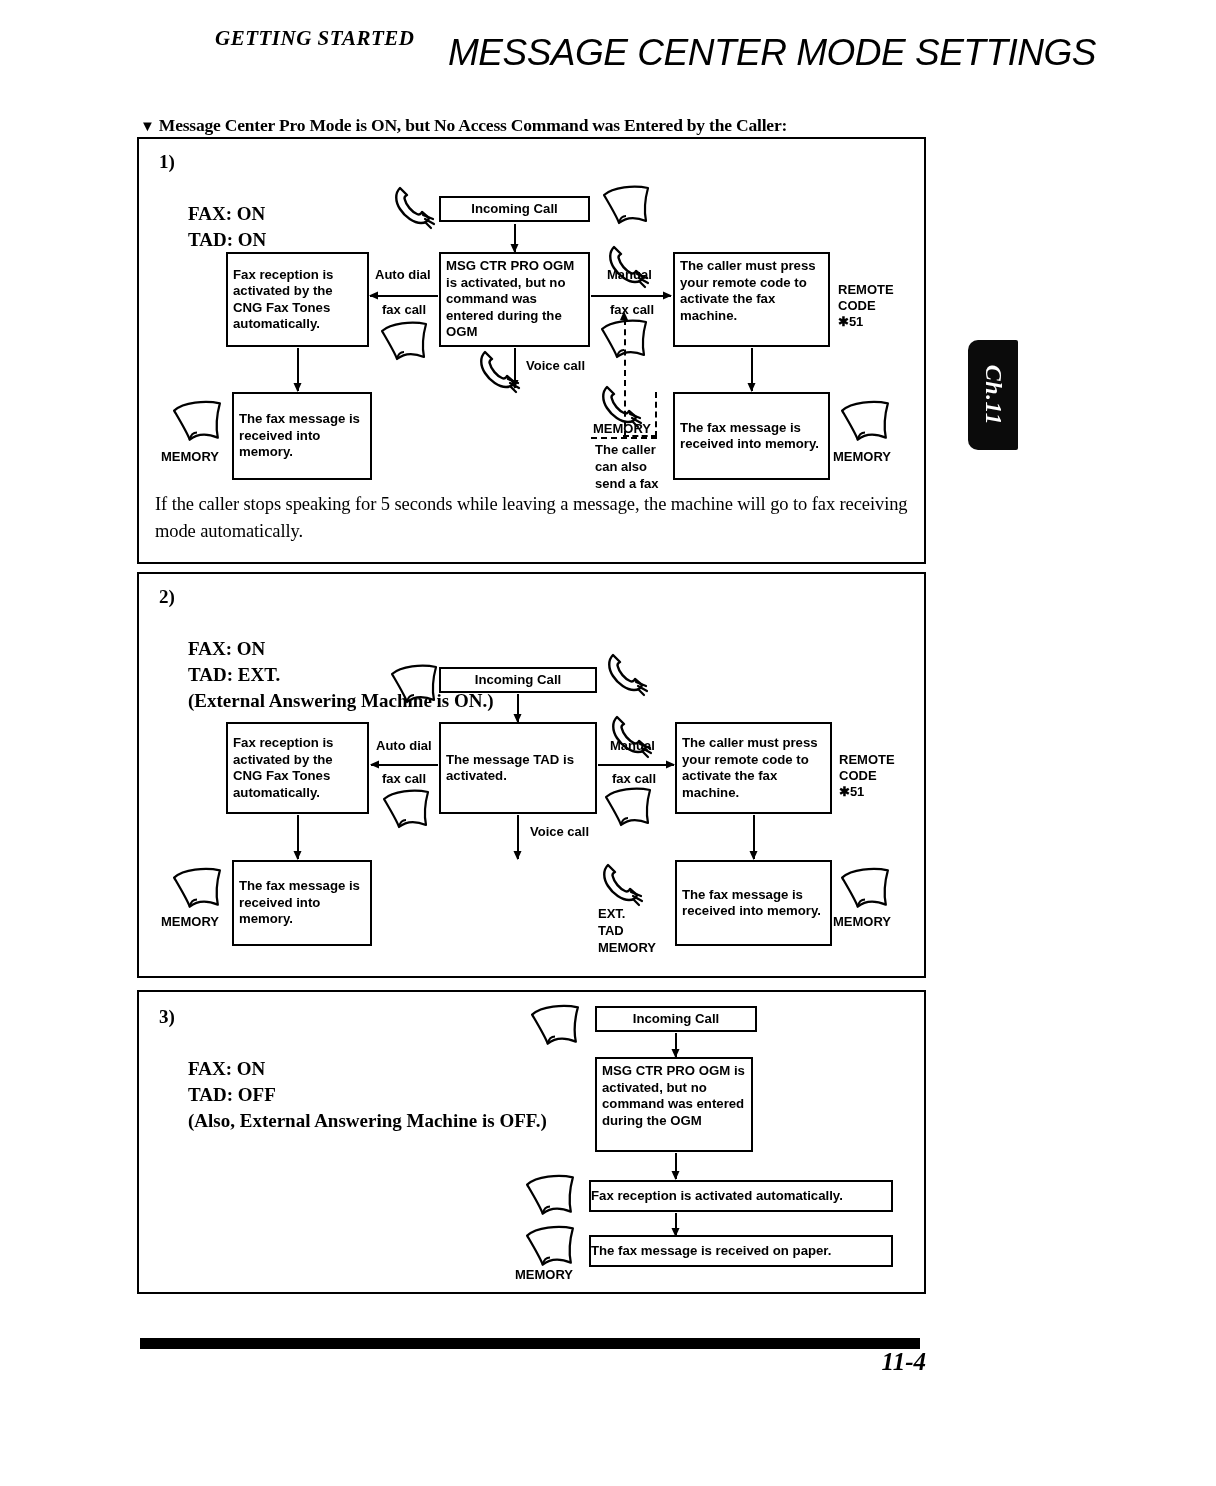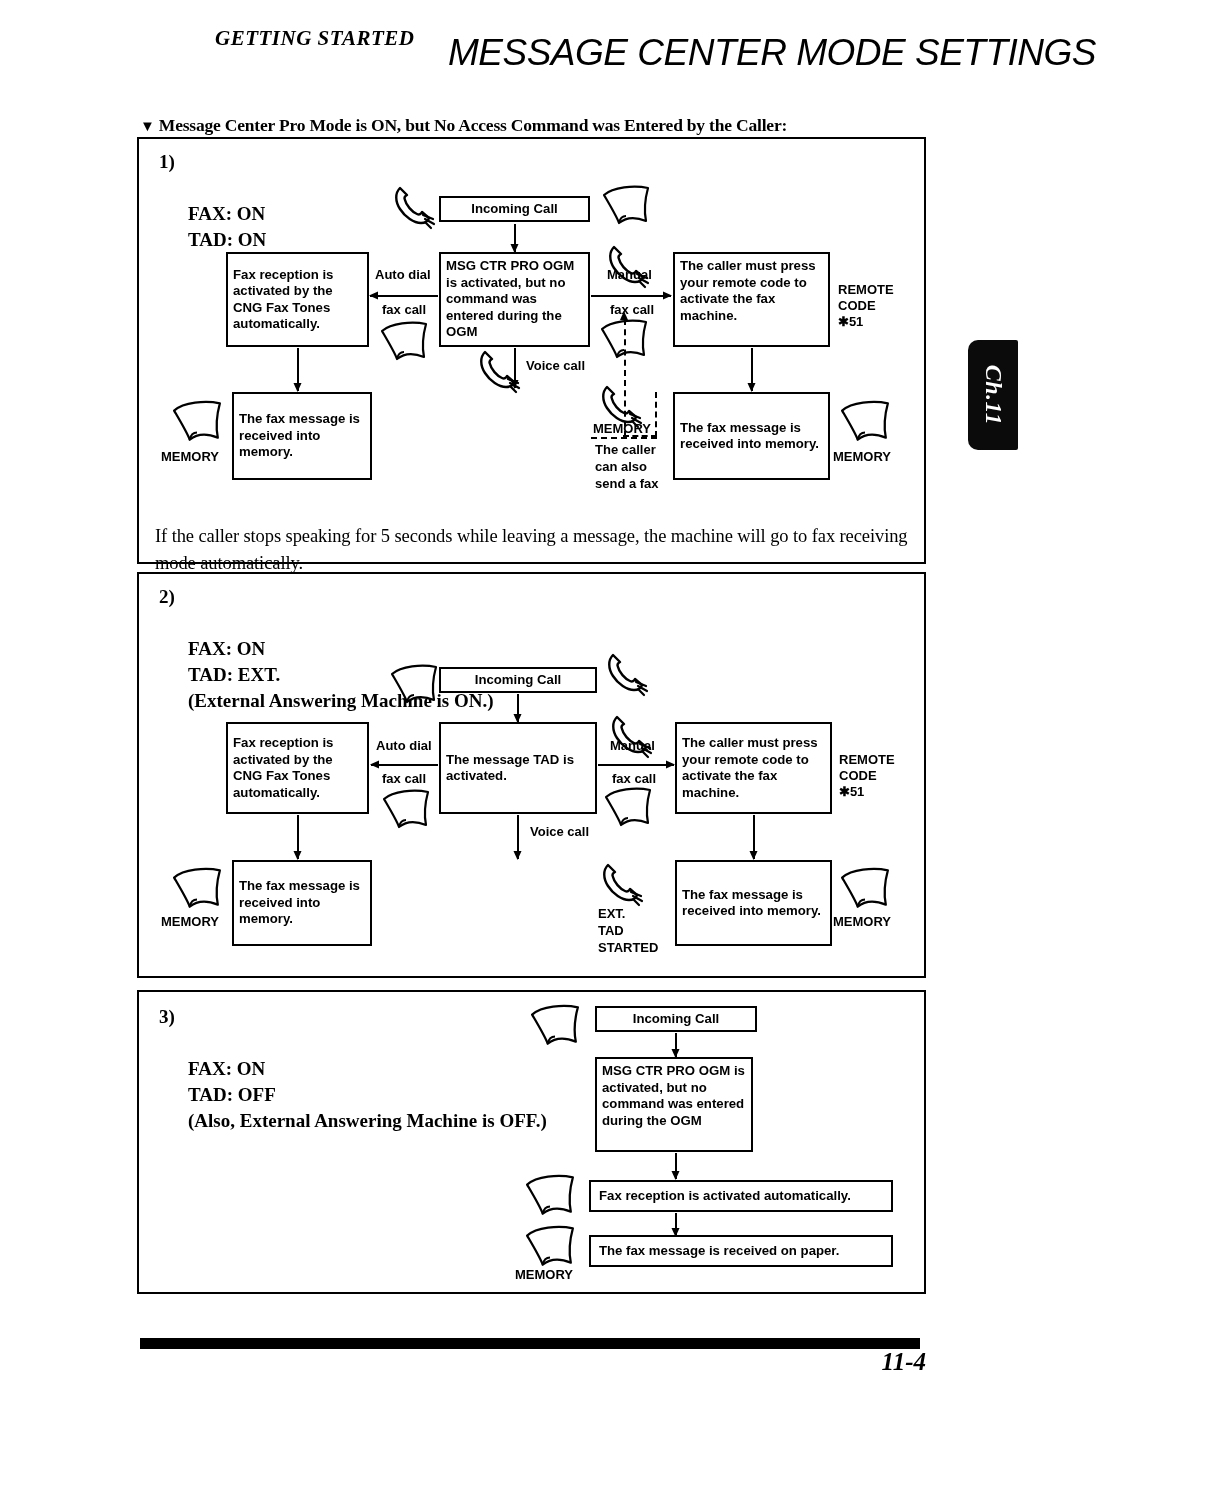--- a/index.html
+++ b/index.html
@@ -44,21 +44,21 @@
   .sec-head .num{position:absolute;left:0;top:0;}
   .sec-head .lines{margin-left:29px;}
 
   
   .fbox{
     position:absolute;border:2px solid #000;background:#fff;box-sizing:border-box;
     font-family:"Liberation Sans",sans-serif;font-weight:700;font-size:13.2px;
     line-height:16.5px;padding:4px 5px;color:#000;
   }
   .fbox.center{display:flex;align-items:center;justify-content:center;padding:2px 6px;}
-  .fbox.midleft{display:flex;align-items:center;padding-left:8px;}
+  .fbox.midleft{display:flex;align-items:center;padding-left:0;}
   .fbox.vcenter{display:flex;align-items:center;}
 
   
   .lbl{
     position:absolute;font-family:"Liberation Sans",sans-serif;font-weight:700;
     font-size:13px;line-height:16px;white-space:pre-line;color:#000;
   }
 
   
   .arrow-v,.arrow-h{position:absolute;}
@@ -258,21 +258,21 @@
   <div class="fbox vcenter" style="left:534px;top:253px;width:157px;height:88px;">The fax message is received into memory.</div>
 
   <div class="icon" style="left:700px;top:261px;">
     <svg width="52" height="42" viewBox="0 0 50 40">
       <path d="M3 10 C12 2 33 0 47 3 C44 14 43 26 45 36 C33 31 24 33 18 38 C16 32 10 22 3 10 Z" fill="#fff" stroke="#000" stroke-width="2.2" stroke-linejoin="round"></path>
       <path d="M18 38 C19 33 21 31 25 31" fill="none" stroke="#000" stroke-width="2"></path>
     </svg>
   </div>
   <div class="lbl" style="left:694px;top:310px;">MEMORY</div>
 
-  <div class="note" style="left:16px;top:352px;width:755px;margin-top:32px;">If the caller stops speaking for 5 seconds while leaving a message, the machine will go to fax receiving mode automatically.</div>
+  <div class="note" style="left:16px;top:352px;width:755px;">If the caller stops speaking for 5 seconds while leaving a message, the machine will go to fax receiving mode automatically.</div>
 </div>
 
 <div id="sec2" class="frame">
 
   <div class="sec-head" style="left:20px;top:10px;">
     <span class="num">2)</span>
     <div class="lines">FAX: ON
 TAD: EXT.
 (External Answering Machine is ON.)</div>
   </div>
@@ -369,21 +369,21 @@
 
 
   <div class="icon" style="left:461px;top:288px;">
     <svg width="46" height="44" viewBox="0 0 46 44">
       <path d="M8 3 C3 8 3 16 8 24 C13 32 22 38 29 38 C33 38 36 36 37 33 L30 27 C29 29 27 30 25 29 C20 27 14 20 13 15 C12 13 13 11 15 10 Z" fill="none" stroke="#000" stroke-width="2.4" stroke-linejoin="round"></path>
       <path d="M31 30 L41 34 M33 34 L42 39 M34 38 L39 43" stroke="#000" stroke-width="2.2" fill="none" stroke-linecap="round"></path>
     </svg>
   </div>
   <div class="lbl" style="left:459px;top:331px;line-height:17px;">EXT.
 TAD
-STARTED</div>
+MEMORY</div>
 
   <div class="fbox vcenter" style="left:536px;top:286px;width:157px;height:86px;">The fax message is received into memory.</div>
 
   <div class="icon" style="left:700px;top:293px;">
     <svg width="52" height="42" viewBox="0 0 50 40">
       <path d="M3 10 C12 2 33 0 47 3 C44 14 43 26 45 36 C33 31 24 33 18 38 C16 32 10 22 3 10 Z" fill="#fff" stroke="#000" stroke-width="2.2" stroke-linejoin="round"></path>
       <path d="M18 38 C19 33 21 31 25 31" fill="none" stroke="#000" stroke-width="2"></path>
     </svg>
   </div>
   <div class="lbl" style="left:694px;top:340px;">MEMORY</div>

